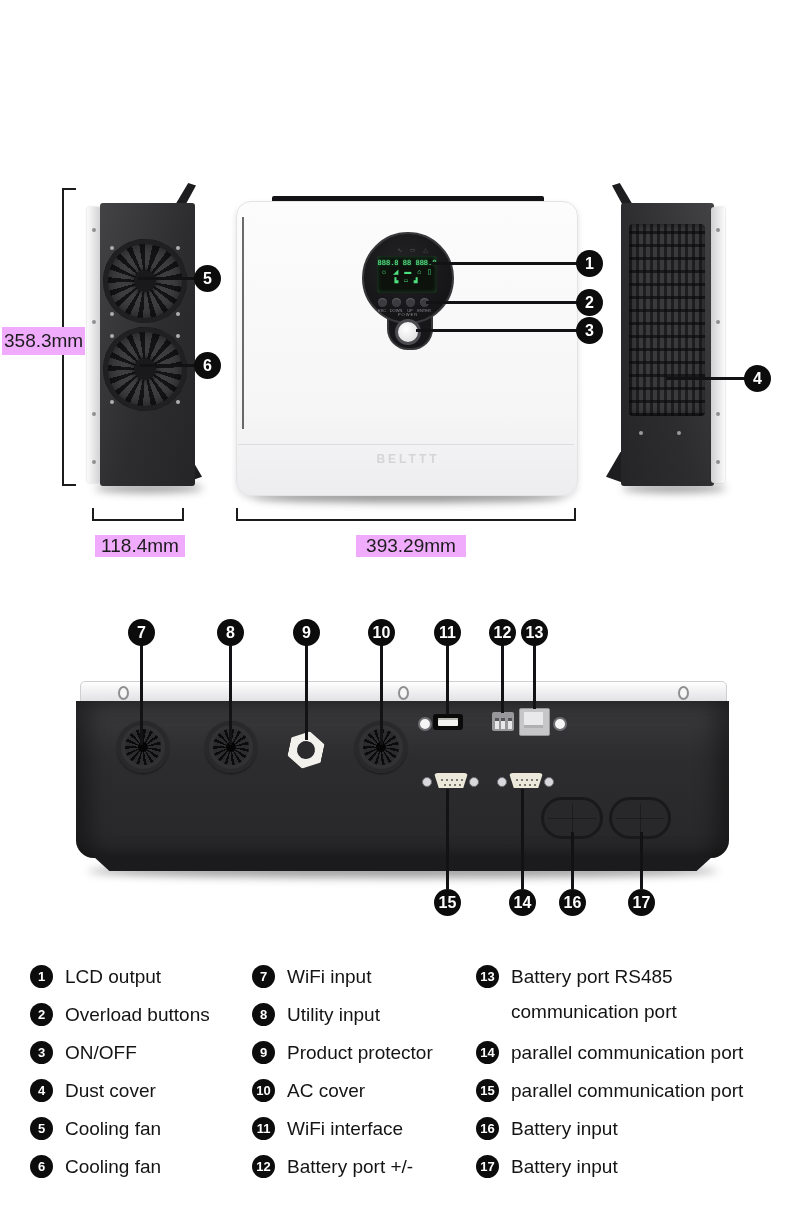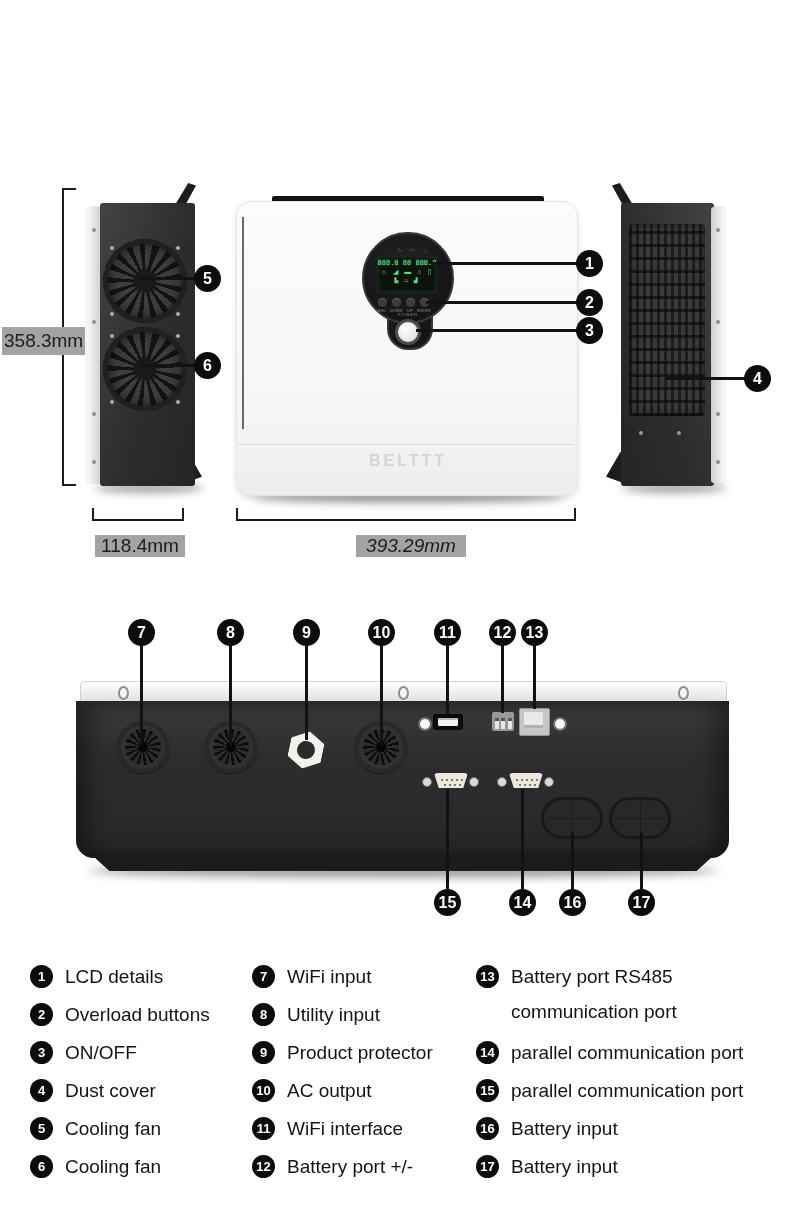--- a/index.html
+++ b/index.html
@@ -10,21 +10,21 @@
   .title{position:absolute;left:60px;top:56px;font-size:55px;font-weight:bold;
          letter-spacing:1px;color:#282425;}
   
   .co{position:absolute;width:27px;height:27px;border-radius:50%;background:#0c0c0d;
       color:#fff;font-weight:bold;font-size:16px;display:flex;align-items:center;
       justify-content:center;z-index:6;}
   .hl{position:absolute;height:3px;background:#121214;z-index:5;}
   .vl{position:absolute;width:3px;background:#121214;z-index:5;}
   
   .dline{position:absolute;background:#1b1b1b;}
-  .dlabel{position:absolute;font-size:19px;color:#1c1c1c;background:#a3a3a3;z-index:4;}
+  .dlabel{position:absolute;font-size:19px;color:#1c1c1c;background:#f0abfc;z-index:4;}
   
   .darkbody{position:absolute;background:linear-gradient(105deg,#434346,#2d2d2f 55%,#252527);border-radius:3px;}
   .wstrip{position:absolute;background:linear-gradient(90deg,#fbfbfb,#cfcfd2);border-radius:3px;box-shadow:0 0 2px rgba(0,0,0,.25);}
   .ear{position:absolute;background:#1d1d1f;}
   .fan{position:absolute;width:84px;height:84px;border-radius:50%;
        background:repeating-conic-gradient(from 15deg,#141416 0deg 9deg,#3e3e41 9deg 21deg);
        box-shadow:inset 0 0 0 5px #202022, inset 0 0 16px #000;}
   .fan::after{content:"";position:absolute;inset:31px;border-radius:50%;background:#19191b;box-shadow:0 0 6px rgba(0,0,0,.8);}
   .screw{position:absolute;width:4px;height:4px;border-radius:50%;background:#aeaeb0;z-index:3;}
   .vent{position:absolute;
@@ -51,21 +51,21 @@
   .pbtn{position:absolute;width:9px;height:9px;border-radius:50%;background:#3c3c40;
         box-shadow:inset 0 1px 1px rgba(255,255,255,.2);z-index:3;}
   .pbl{position:absolute;width:20px;font-size:4px;color:#8d8d92;text-align:center;z-index:3;}
   .power-label{position:absolute;left:392px;top:312px;width:32px;font-size:4px;color:#8d8d92;
                text-align:center;z-index:3;letter-spacing:1px;}
   .power-btn{position:absolute;left:395px;top:319px;width:20px;height:20px;border-radius:50%;
              background:radial-gradient(circle at 40% 35%,#ffffff,#d8d8da);
              border:3px solid #4d4d51;z-index:3;}
   .seam-v{position:absolute;left:242px;top:217px;width:2px;height:212px;background:#2c2c2e;opacity:.7;}
   .seam-h{position:absolute;left:238px;top:444px;width:336px;height:1px;background:#dddde0;}
-  .brand{position:absolute;left:358px;top:452px;width:100px;text-align:center;font-size:16px;
+  .brand{position:absolute;left:358px;top:452px;width:100px;text-align:center;font-size:12px;
          font-weight:bold;color:#d5d5d7;letter-spacing:3px;}
   
   .bstrip{position:absolute;left:80px;top:681px;width:645px;height:21px;border-radius:5px 5px 0 0;
           background:linear-gradient(180deg,#fefefe,#dfdfe2);border:1px solid #cfcfd2;}
   .boval{position:absolute;width:7px;height:10px;border-radius:50%;background:#f6f6f6;
          border:2px solid #8f8f92;}
   .bbody{position:absolute;left:76px;top:701px;width:653px;height:157px;border-radius:0 0 18px 18px;
          background:linear-gradient(180deg,#3b3b3e 0%,#2d2d2f 35%,#272729 100%);
          box-shadow:inset 14px 0 20px rgba(0,0,0,.35), inset -14px 0 20px rgba(0,0,0,.35);}
   .bfoot{position:absolute;left:94px;top:857px;width:618px;height:14px;background:#1b1b1d;
@@ -182,21 +182,21 @@
   <div class="co" style="left:194px;top:265px;">5</div>
   <div class="co" style="left:194px;top:352px;">6</div>
 
   <div class="dline" style="left:92px;top:508px;width:2px;height:13px;"></div>
   <div class="dline" style="left:92px;top:519px;width:92px;height:2px;"></div>
   <div class="dline" style="left:182px;top:508px;width:2px;height:13px;"></div>
   <div class="dlabel" style="left:95px;top:535px;width:90px;text-align:center;">118.4mm</div>
   <div class="dline" style="left:236px;top:508px;width:2px;height:13px;"></div>
   <div class="dline" style="left:236px;top:519px;width:340px;height:2px;"></div>
   <div class="dline" style="left:574px;top:508px;width:2px;height:13px;"></div>
-  <div class="dlabel" style="left:356px;top:535px;width:110px;text-align:center;font-style:italic;">393.29mm</div>
+  <div class="dlabel" style="left:356px;top:535px;width:110px;text-align:center;">393.29mm</div>
 
   <div class="vl" style="left:140px;top:645px;height:100px;"></div>
   <div class="vl" style="left:229px;top:645px;height:100px;"></div>
   <div class="vl" style="left:305px;top:645px;height:95px;"></div>
   <div class="vl" style="left:380px;top:645px;height:100px;"></div>
   <div class="vl" style="left:446px;top:645px;height:70px;"></div>
   <div class="vl" style="left:501px;top:645px;height:68px;"></div>
   <div class="vl" style="left:533px;top:645px;height:64px;"></div>
   <div class="co" style="left:128px;top:619px;">7</div>
   <div class="co" style="left:217px;top:619px;">8</div>
@@ -248,21 +248,21 @@
   <div class="vl" style="left:521px;top:789px;height:100px;"></div>
   <div class="vl" style="left:571px;top:832px;height:57px;"></div>
   <div class="vl" style="left:640px;top:832px;height:57px;"></div>
   <div class="co" style="left:434px;top:889px;">15</div>
   <div class="co" style="left:509px;top:889px;">14</div>
   <div class="co" style="left:559px;top:889px;">16</div>
   <div class="co" style="left:628px;top:889px;">17</div>
 
   <div class="lrow" style="left:30px;top:965px;">
     <span class="lnum">1</span>
-    <span class="llabel">LCD details</span>
+    <span class="llabel">LCD output</span>
   </div>
   <div class="lrow" style="left:30px;top:1003px;">
     <span class="lnum">2</span>
     <span class="llabel">Overload buttons</span>
   </div>
   <div class="lrow" style="left:30px;top:1041px;">
     <span class="lnum">3</span>
     <span class="llabel">ON/OFF</span>
   </div>
   <div class="lrow" style="left:30px;top:1079px;">
@@ -285,21 +285,21 @@
   <div class="lrow" style="left:252px;top:1003px;">
     <span class="lnum">8</span>
     <span class="llabel">Utility input</span>
   </div>
   <div class="lrow" style="left:252px;top:1041px;">
     <span class="lnum">9</span>
     <span class="llabel">Product protector</span>
   </div>
   <div class="lrow" style="left:252px;top:1079px;">
     <span class="lnum">10</span>
-    <span class="llabel">AC output</span>
+    <span class="llabel">AC cover</span>
   </div>
   <div class="lrow" style="left:252px;top:1117px;">
     <span class="lnum">11</span>
     <span class="llabel">WiFi interface</span>
   </div>
   <div class="lrow" style="left:252px;top:1155px;">
     <span class="lnum">12</span>
     <span class="llabel">Battery port +/-</span>
   </div>
 

